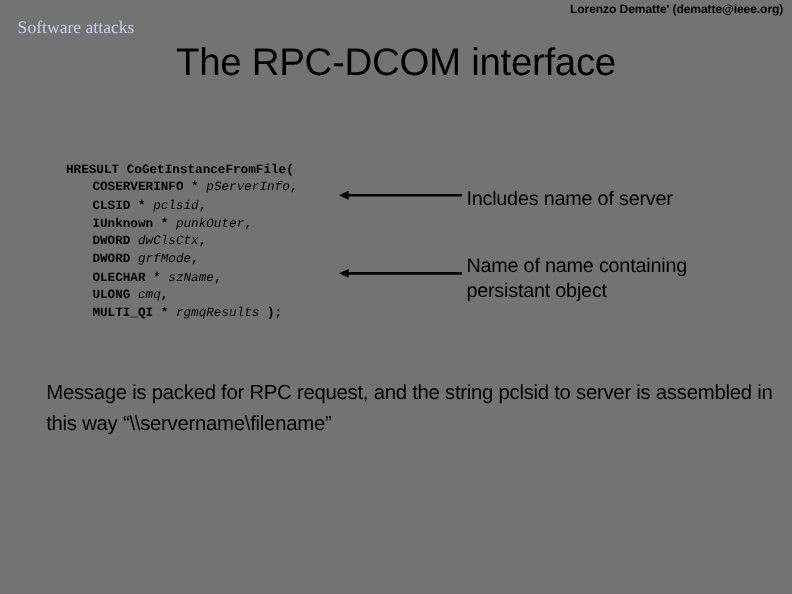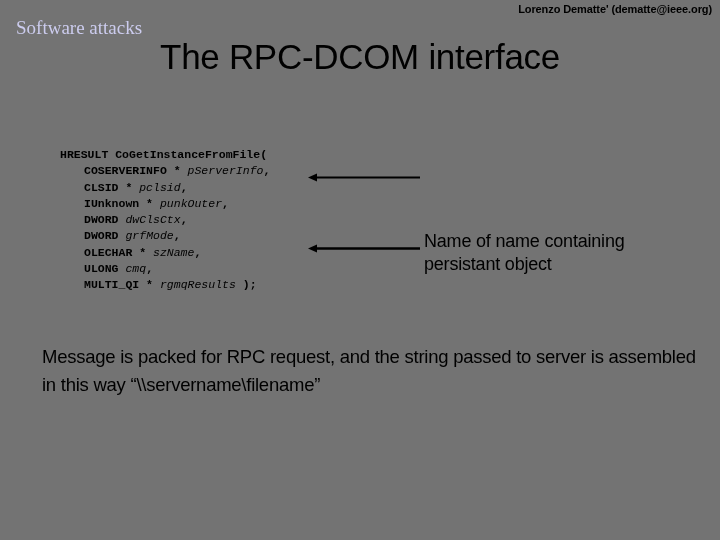--- a/index.html
+++ b/index.html
@@ -33,21 +33,21 @@
     color: #000000;
     letter-spacing: -0.1px;
     white-space: nowrap;
   }
 
   .section-label {
     position: absolute;
     top: 18px;
     left: 16px;
     font-family: "Liberation Serif", serif;
-    font-size: 19px;
+    font-size: 16px;
     color: #ccccee;
     white-space: nowrap;
     line-height: 1;
   }
 
   
   .slide-title {
     position: absolute;
     top: 34px;
     left: 60px;
@@ -148,18 +148,19 @@
     </svg>
   </div>
 
   <div class="arrow" id="arrow-filename">
     <svg width="112" height="11" viewBox="0 0 112 11" xmlns="http://www.w3.org/2000/svg">
       <line x1="8" y1="5.5" x2="112" y2="5.5" stroke="#000000" stroke-width="2.4"></line>
       <polygon points="0,5.5 9,1.5 9,9.5" fill="#000000"></polygon>
     </svg>
   </div>
 
+  <div class="annotation" id="annotation-server">Includes name of server</div>
 
   <div class="annotation" id="annotation-filename">Name of name containing persistant object</div>
 
-  <div class="bottom-text">Message is packed for RPC request, and the string passed to server is assembled in this way “\\servername\filename”</div>
+  <div class="bottom-text">Message is packed for RPC request, and the string pclsid to server is assembled in this way “\\servername\filename”</div>
 
 </div>
 
 </body></html>

